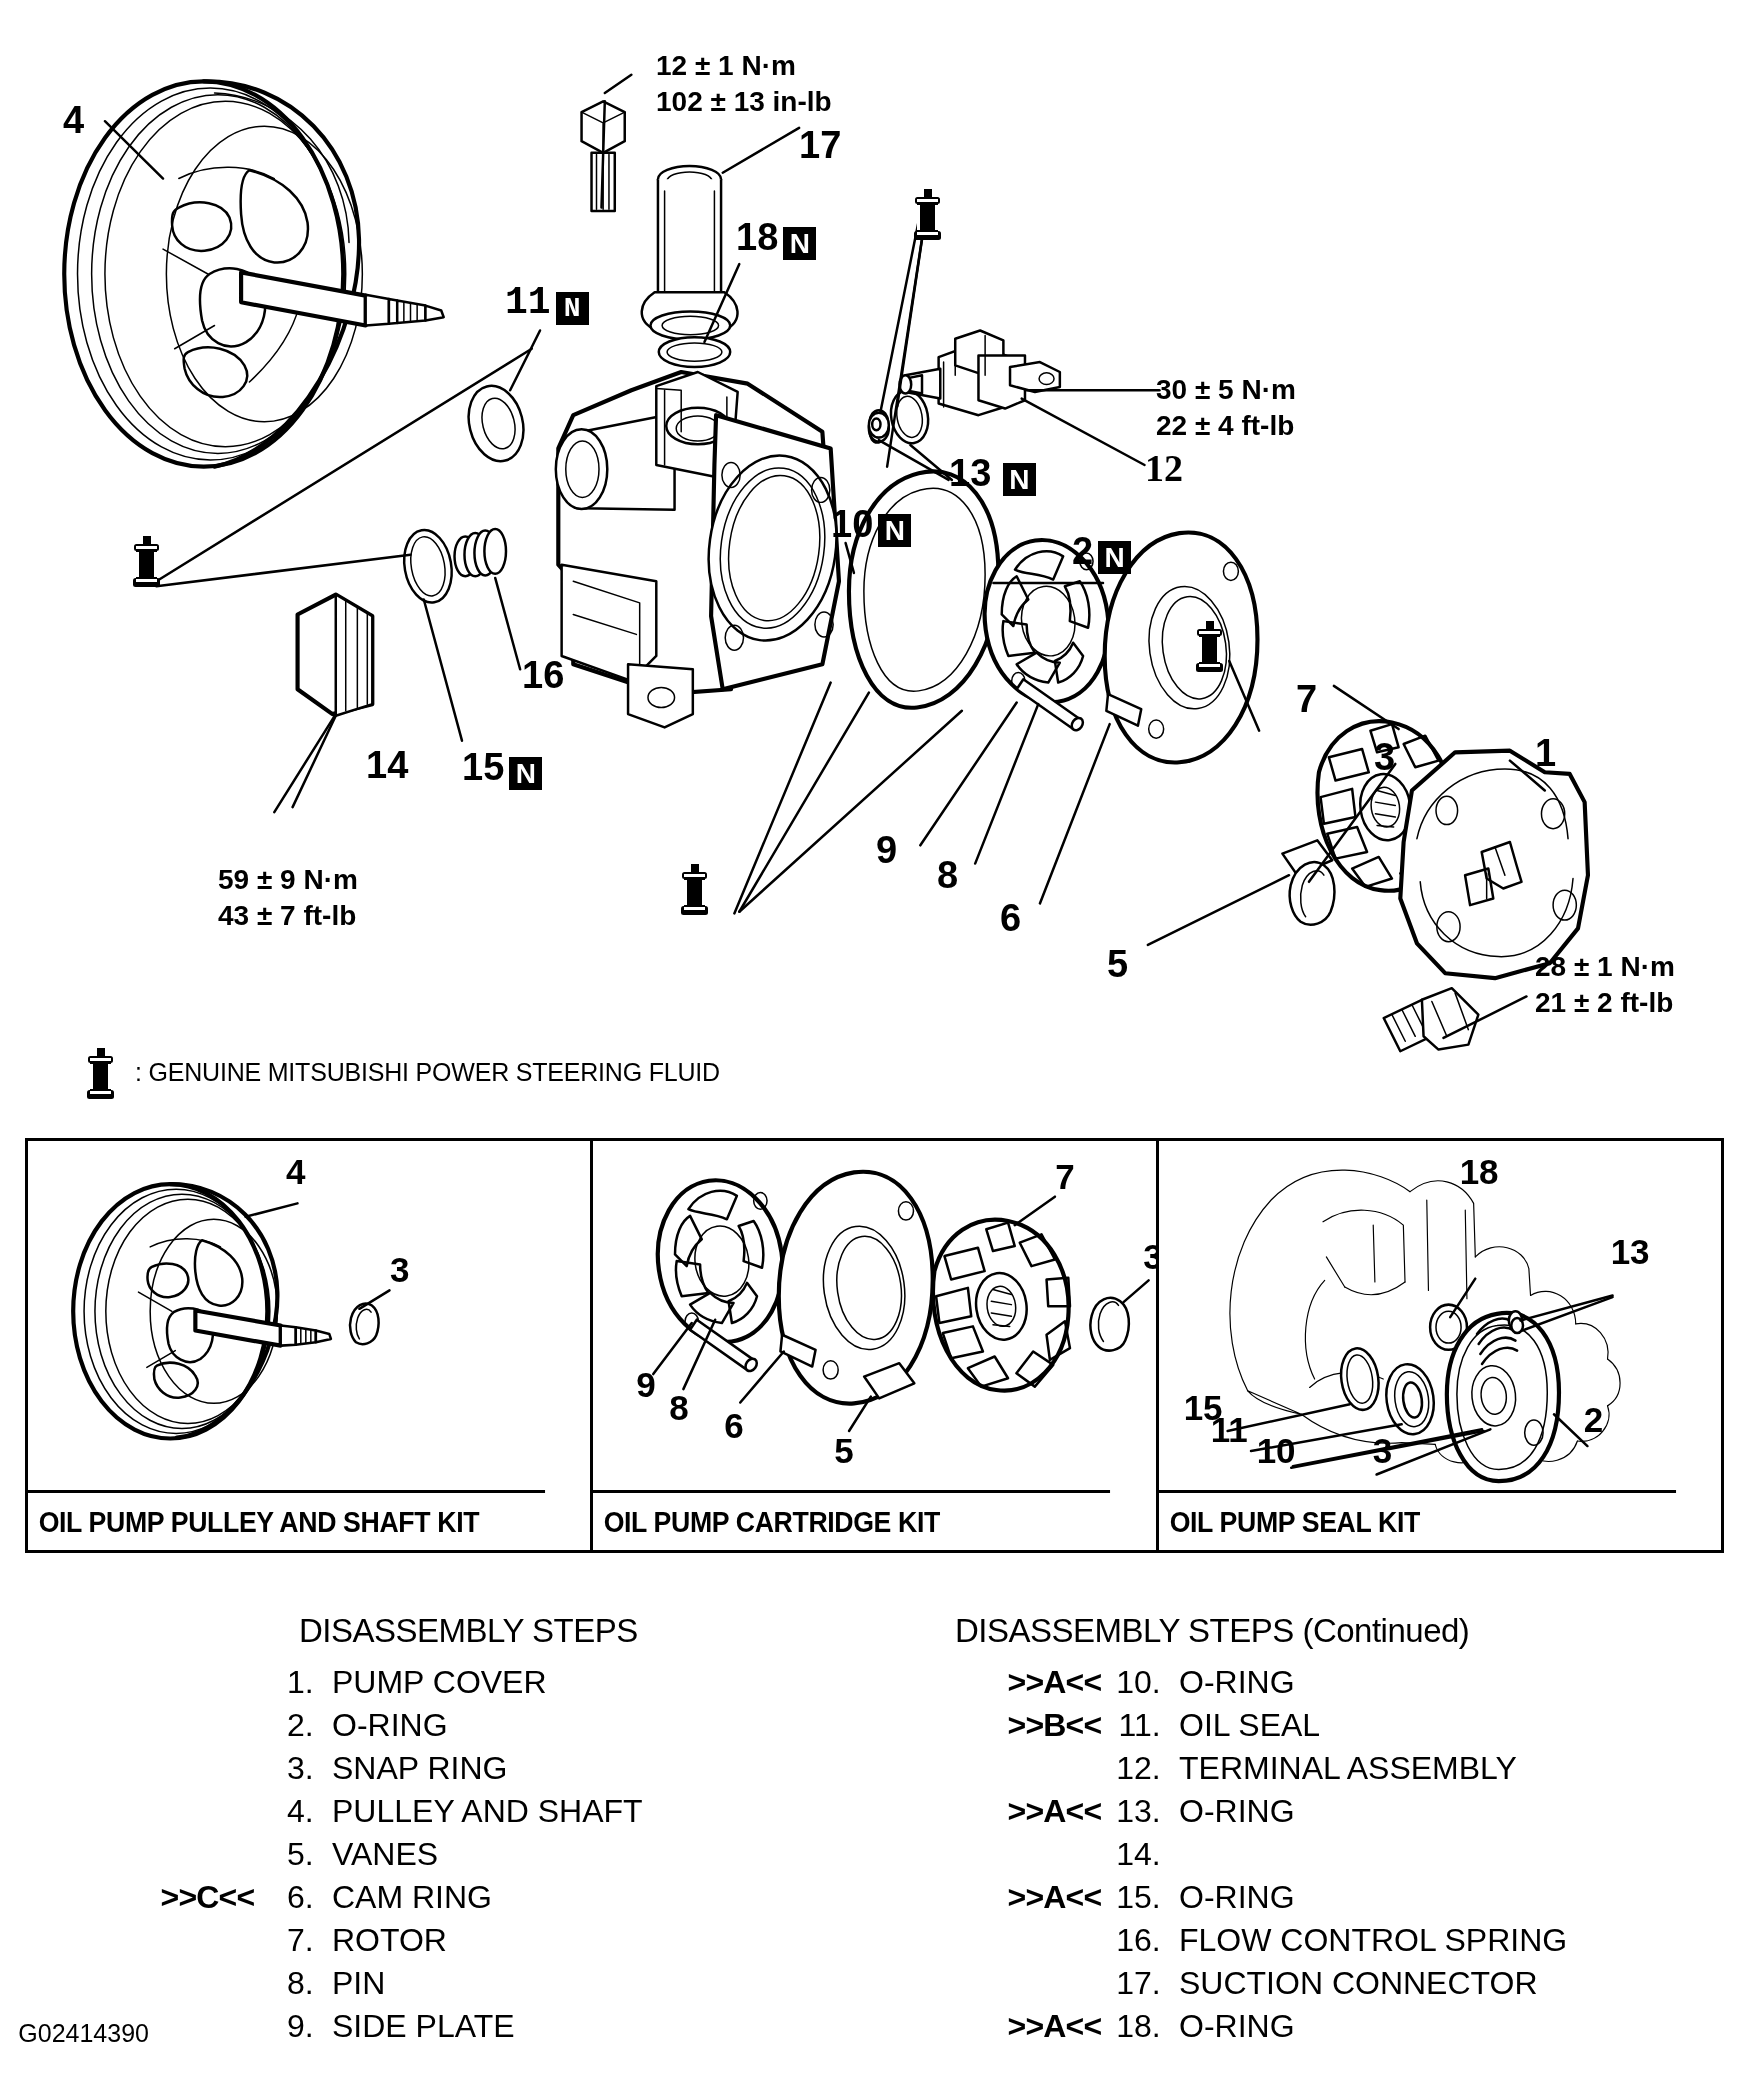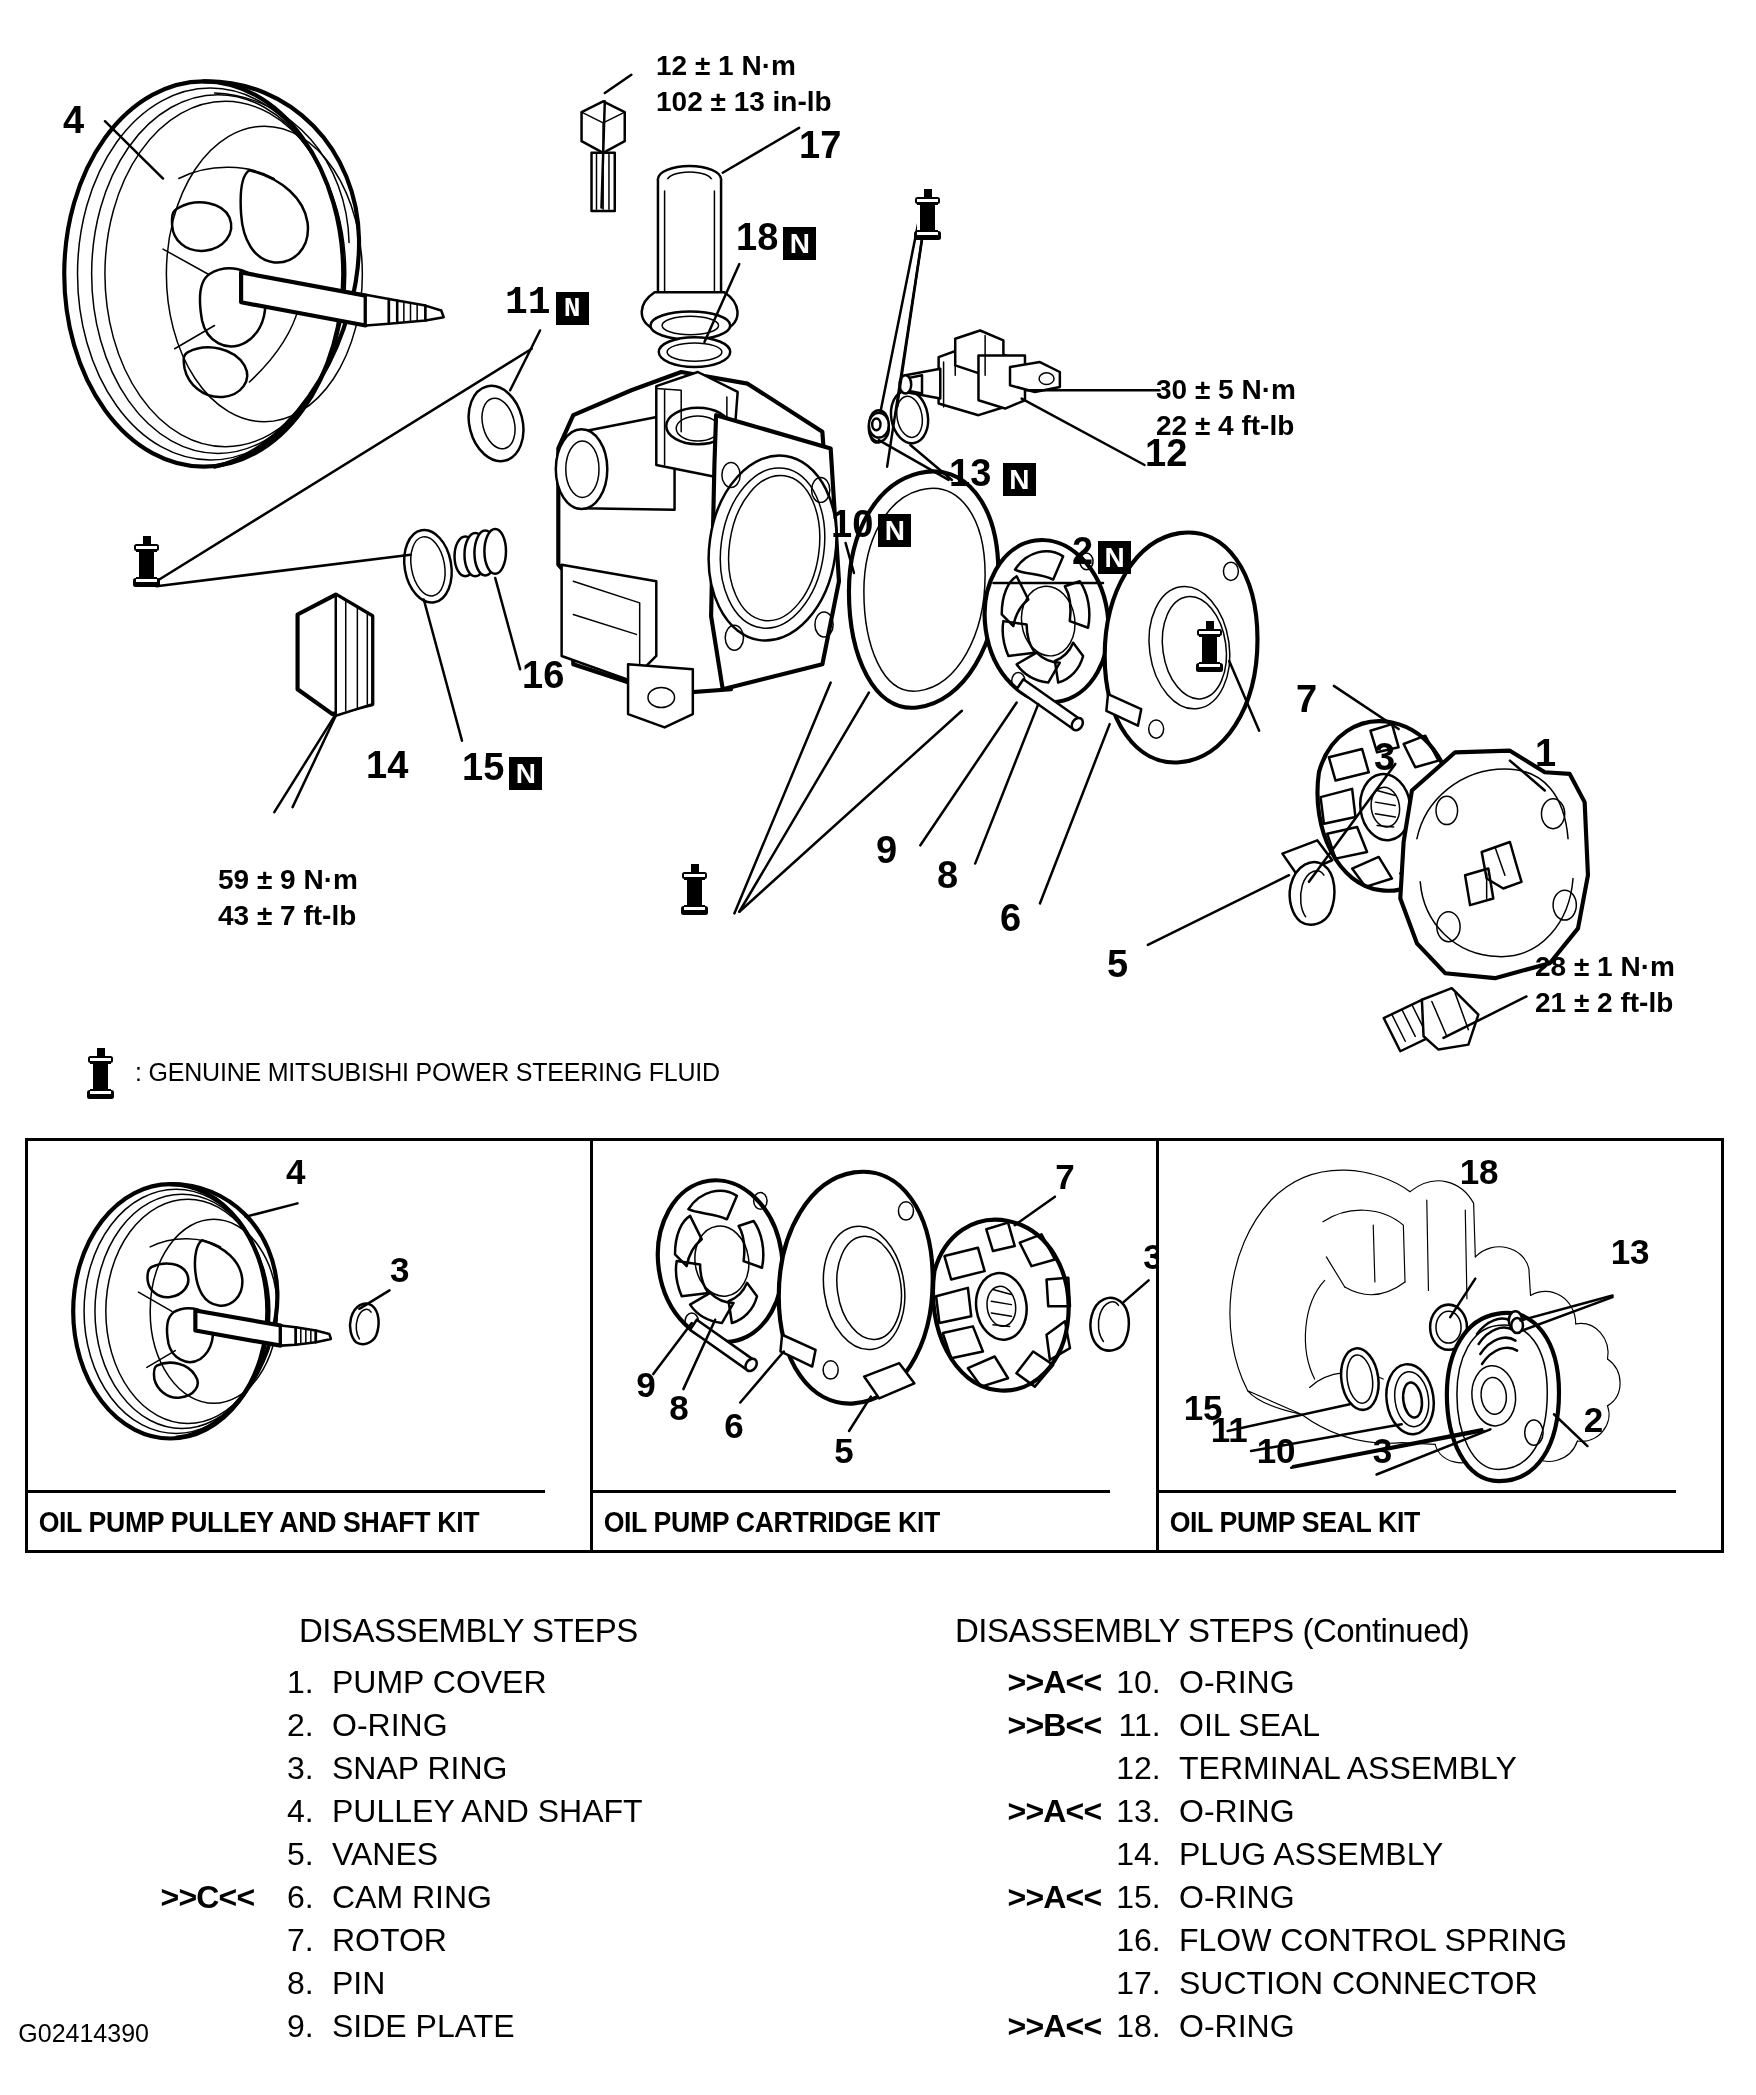--- a/index.html
+++ b/index.html
@@ -458,21 +458,21 @@
 
   <div class="num" style="left:736px;top:218px;">
     <span>18</span><span class="nbadge">N</span></div>
 
   <div class="num" style="left:505px;top:284px;font-family:Liberation Mono, monospace;">
     <span>11</span><span class="nbadge">N</span></div>
 
   <div class="num" style="left:949px;top:454px;">
     <span>13</span><span class="nbadge" style="margin-left:11.6px;">N</span></div>
 
-  <div class="num" style="left:1145px;top:434px;">
+  <div class="num" style="left:1145px;top:449px;font-family:Liberation Serif, serif;">
     <span>12</span></div>
 
   <div class="num" style="left:831px;top:505px;">
     <span>10</span><span class="nbadge">N</span></div>
 
   <div class="num" style="left:1072px;top:532px;">
     <span>2</span><span class="nbadge">N</span></div>
 
   <div class="num" style="left:522px;top:656px;">
     <span>16</span></div>
@@ -805,21 +805,20 @@
         <span class="nm">TERMINAL ASSEMBLY</span>
       </div>
       <div class="steprow">
         <span class="mark">&gt;&gt;A&lt;&lt;</span>
         <span class="idx">13.</span>
         <span class="nm">O-RING</span>
       </div>
       <div class="steprow">
         <span class="mark"></span>
         <span class="idx">14.</span>
-        <span class="nm">PLUG ASSEMBLY</span>
       </div>
       <div class="steprow">
         <span class="mark">&gt;&gt;A&lt;&lt;</span>
         <span class="idx">15.</span>
         <span class="nm">O-RING</span>
       </div>
       <div class="steprow">
         <span class="mark"></span>
         <span class="idx">16.</span>
         <span class="nm">FLOW CONTROL SPRING</span>

